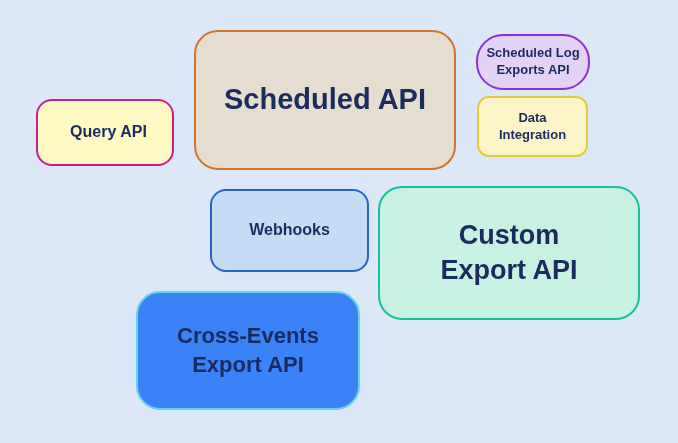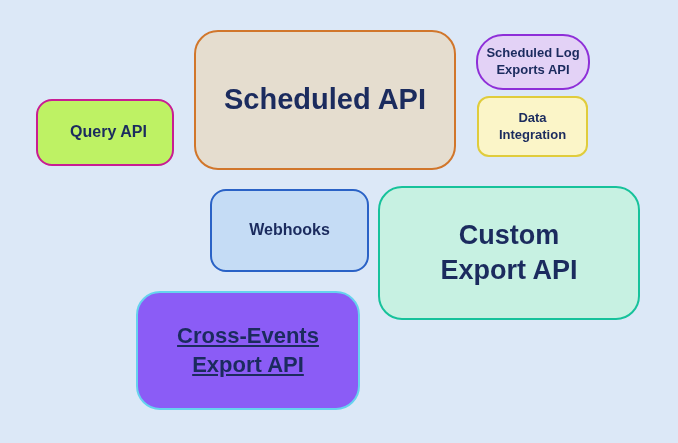--- a/index.html
+++ b/index.html
@@ -44,21 +44,21 @@
   #node-data-integration     { left: 477px; top: 96px; width: 111px; height: 61px; }
   #node-webhooks             { left: 201px; top: 189px; width: 159px; height: 83px; margin-left: 9px; }
   #node-custom-export        { left: 378px; top: 186px; width: 262px; height: 134px; align-items: center; }
   #node-cross-events-export  { left: 136px; top: 291px; width: 224px; height: 119px; }
 </style>
 </head>
 <body>
 
 <div id="canvas" style="background: rgb(220, 232, 247); color: rgb(27, 43, 94);">
 
-  <div id="node-query-api" class="node r-md" style="background: #bef264; border-color: rgb(201, 29, 147); padding-left: 7px;">
+  <div id="node-query-api" class="node r-md" style="background: #fef9c3; border-color: rgb(201, 29, 147); padding-left: 7px;">
     <span class="label fs-sm">Query API</span>
   </div>
 
   <div id="node-aggregate-api" class="node r-lg" style="background: rgb(229, 221, 207); border-color: rgb(209, 118, 43);">
     <span class="label fs-xl">Scheduled API</span>
   </div>
 
   <div id="node-scheduled-log" class="node r-sm" style="background: rgb(227, 210, 246); border-color: rgb(142, 47, 216);">
     <span class="label fs-xs">Scheduled Log
 Exports API</span>
@@ -71,18 +71,18 @@
 
   <div id="node-webhooks" class="node r-md" style="background: rgb(197, 220, 245); border-color: rgb(42, 98, 198);">
     <span class="label fs-sm">Webhooks</span>
   </div>
 
   <div id="node-custom-export" class="node r-lg" style="background: rgb(199, 241, 226); border-color: rgb(23, 194, 155);">
     <span class="label fs-lg">Custom
 Export API</span>
   </div>
 
-  <div id="node-cross-events-export" class="node r-lg" style="background: #8b5cf6; border-color: rgb(102, 210, 238); text-decoration: underline;">
+  <div id="node-cross-events-export" class="node r-lg" style="background: #3b82f6; border-color: rgb(102, 210, 238);">
     <span class="label fs-md">Cross-Events
 Export API</span>
   </div>
 
 </div>
 
 </body></html>

